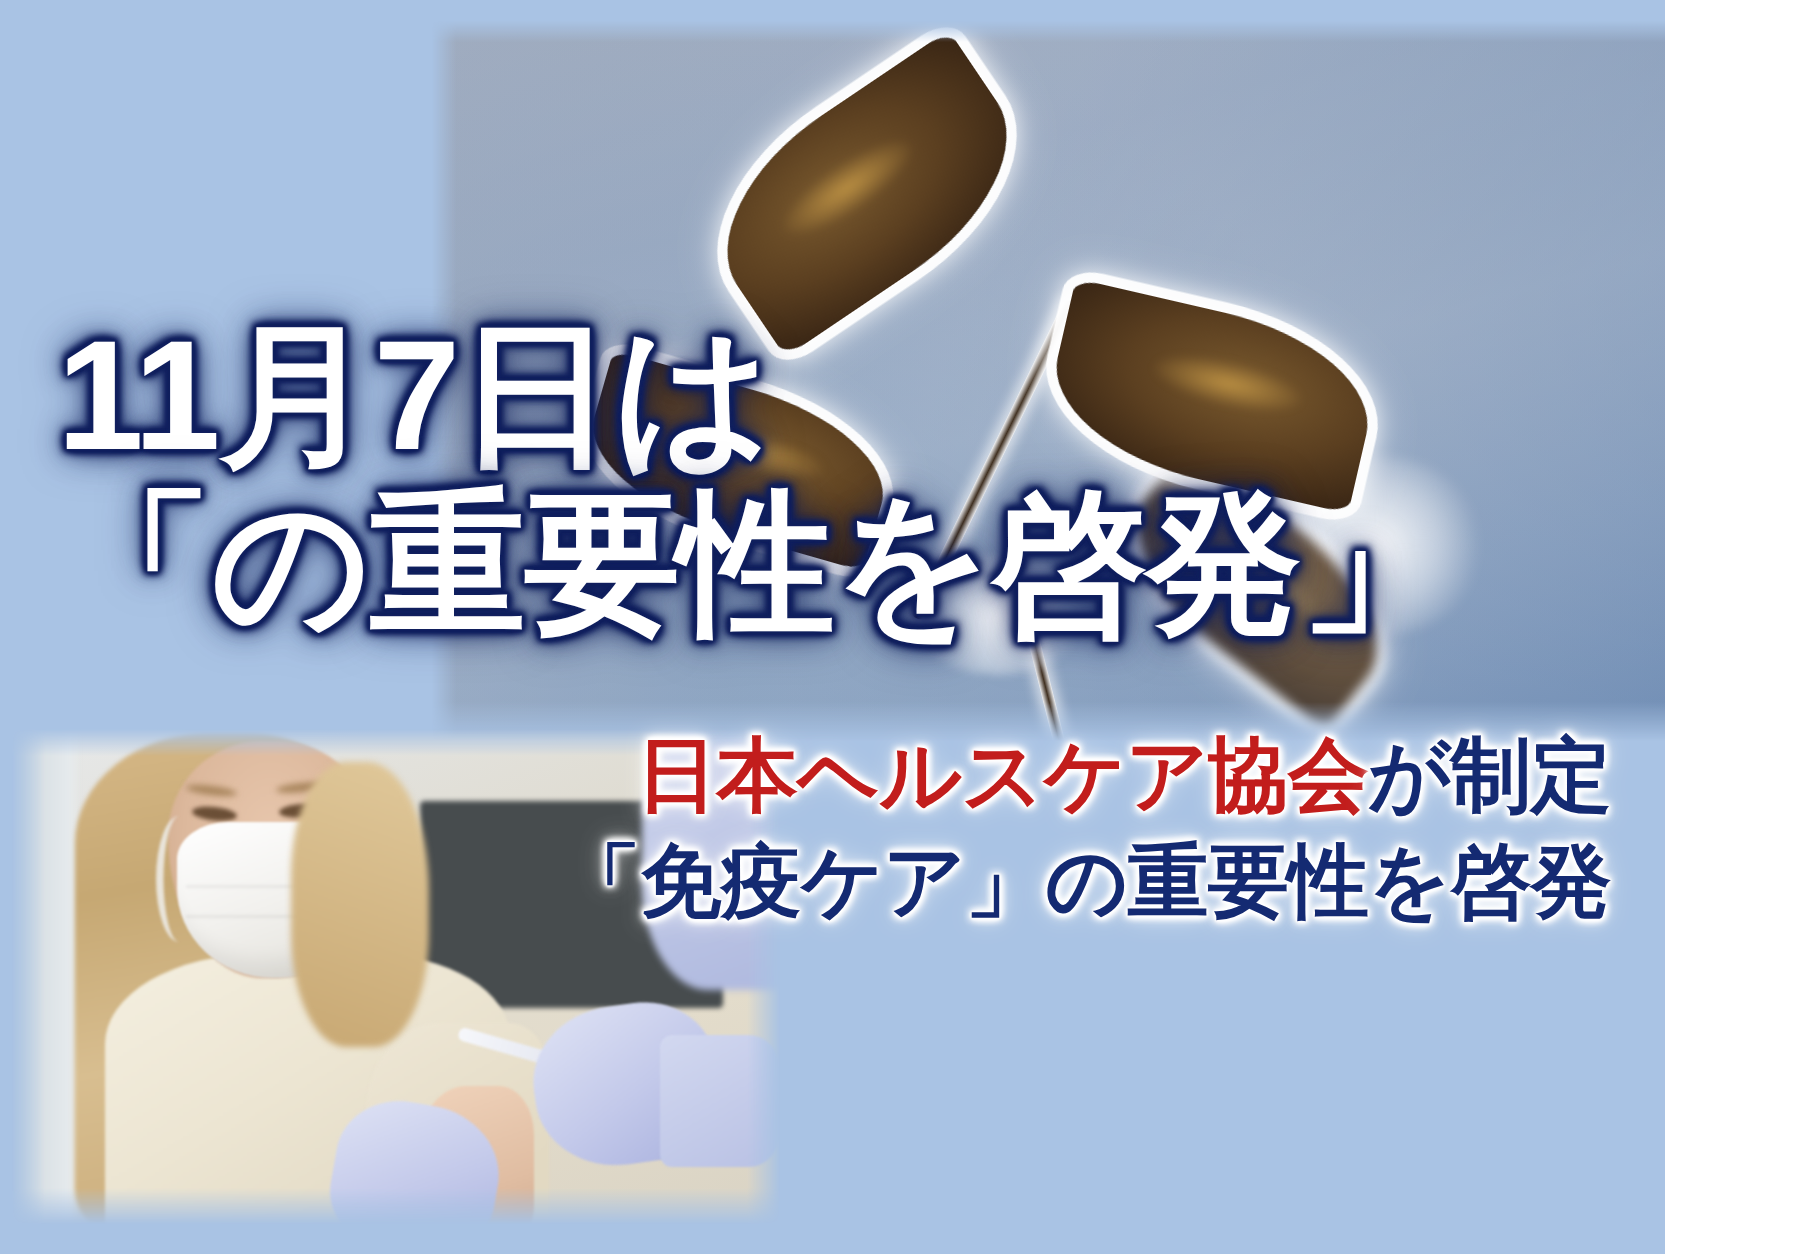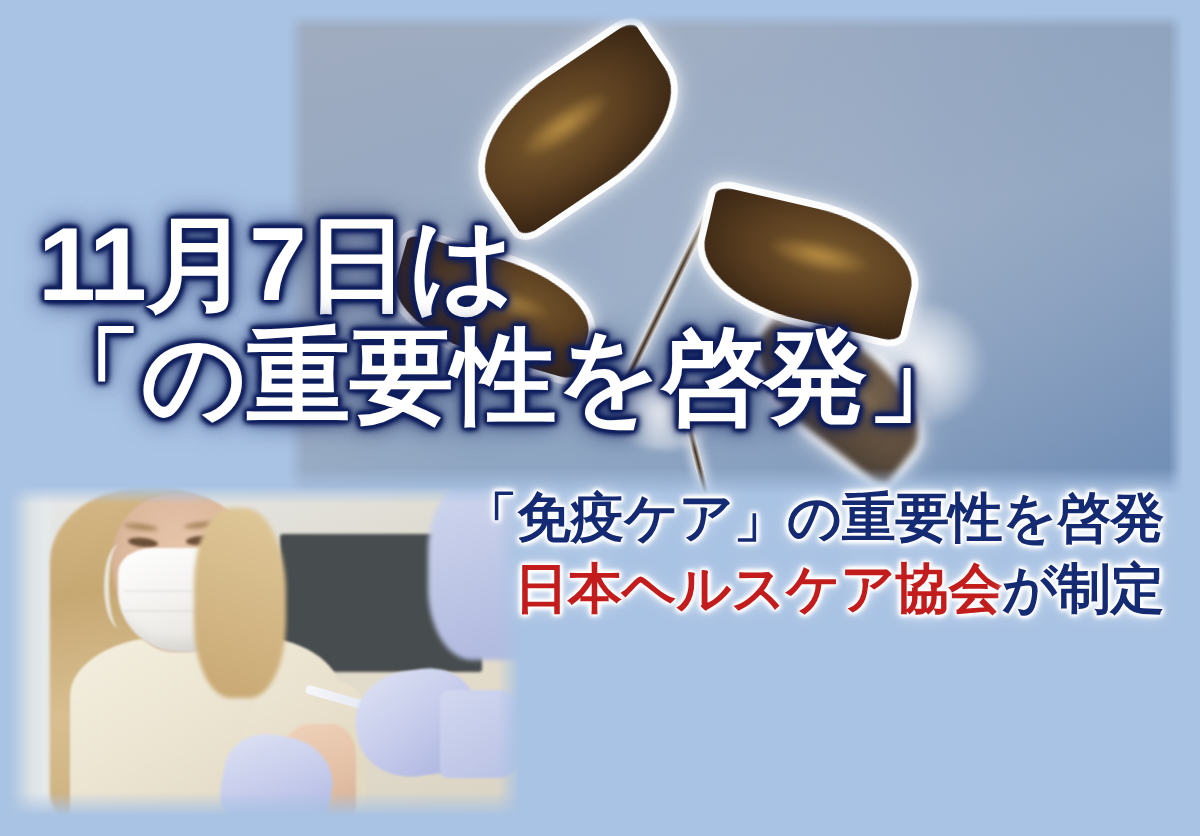--- a/index.html
+++ b/index.html
@@ -6,21 +6,21 @@
     margin: 0;
     padding: 0;
     background: #ffffff;
   }
   body {
     font-family: "Liberation Sans", "DejaVu Sans", sans-serif;
   }
 
   #poster {
     position: relative;
-    width: 1200px;
+    width: 1110px;
     height: 836px;
     overflow: hidden;
     background: #a9c3e4;
   }
 
   
   .bg-base {
     position: absolute;
     inset: 0;
     background: #a9c3e4;
@@ -410,17 +410,17 @@
     <div class="glove glove-cuff"></div>
     <div class="glove glove-lower"></div>
   </div>
 
   <div class="headline">
     <span class="headline-line headline-line-1">11月7日は</span>
     <span class="headline-line headline-line-2">「の重要性を啓発」</span>
   </div>
 
   <div class="subtitle">
+    <span class="sub-line"><span class="sub-red">日本ヘルスケア協会</span><span class="sub-navy">が制定</span></span>
     <span class="sub-line sub-navy">「免疫ケア」の重要性を啓発</span>
-    <span class="sub-line"><span class="sub-red">日本ヘルスケア協会</span><span class="sub-navy">が制定</span></span>
   </div>
 
 </div>
 
 </body></html>

